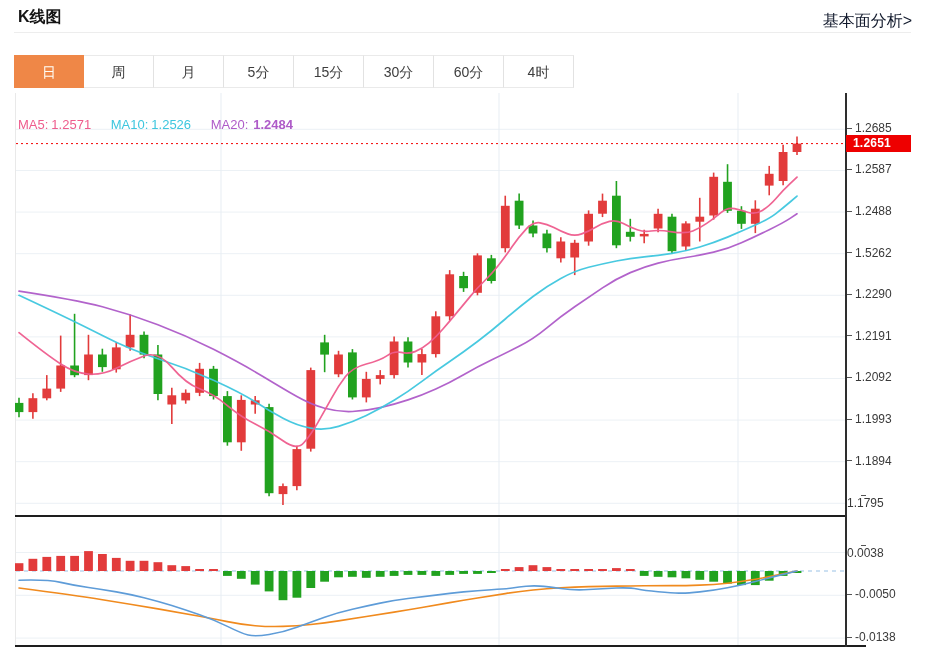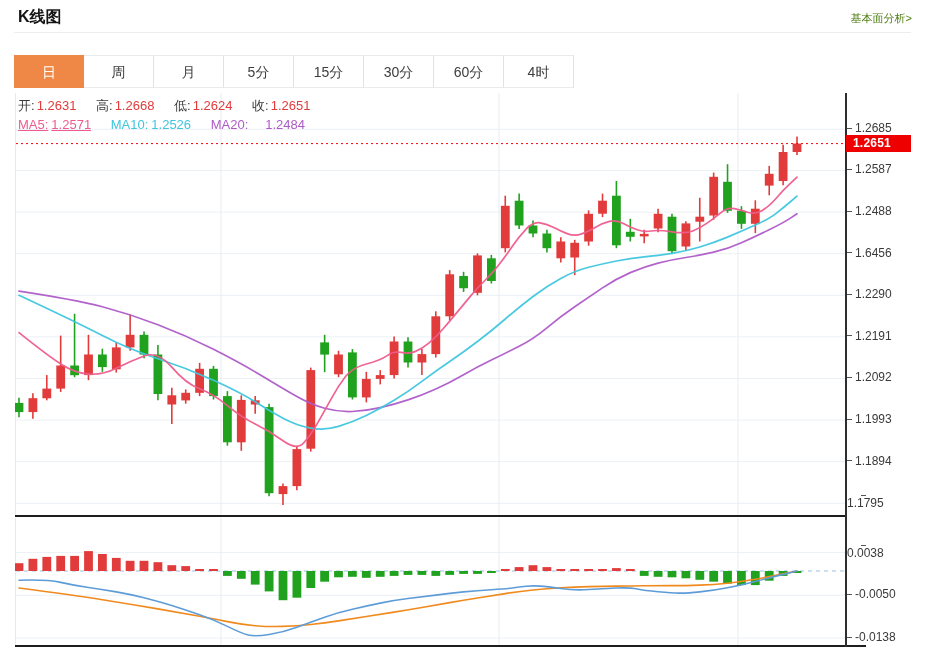--- a/index.html
+++ b/index.html
@@ -1,31 +1,31 @@
 <!DOCTYPE html>
 <html><head>
 <meta charset="utf-8">
 <style>
   html,body{margin:0;padding:0;background:#fff;}
   #app{position:relative;width:925px;height:650px;background:#fff;overflow:hidden;
        font-family:"Liberation Sans","DejaVu Sans",sans-serif;}
   .hdr-title{position:absolute;left:18px;top:7px;font-size:16px;font-weight:bold;color:#141414;}
-  .hdr-link{position:absolute;right:13px;top:11px;font-size:11px;color:#4d7c0f;cursor:pointer;}
+  .hdr-link{position:absolute;right:13px;top:11px;font-size:16px;color:#0f172a;cursor:pointer;}
   .hdr-divider{position:absolute;left:14px;right:14px;top:32px;border-top:1px solid #EDEDED;}
   .tabs{position:absolute;left:14px;top:55px;height:33px;display:flex;z-index:6;}
   .tab{width:70px;line-height:33px;text-align:center;font-size:14px;color:#3D3D3D;background:#fff;
        border-top:1px solid #EAEAEA;border-bottom:1px solid #EAEAEA;border-right:1px solid #E2E2E2;
        box-sizing:border-box;cursor:pointer;}
   .tab:first-child{border-left:1px solid #E2E2E2;}
   .tab.active{background:#EF8747;border-color:#EF8747;color:#FFFDF5;}
   .row{position:absolute;left:18px;font-size:13px;z-index:5;white-space:nowrap;}
   .row .lbl{color:#3C3C3C;margin-right:2px;}
   .row .gap{display:inline-block;width:16px;}
   .val-red{color:#E23B3B;}
-  .ma5-c{color:#EE5C8D;text-decoration:underline;} .ma10-c{color:#3EC6DE;} .ma20-c{color:#AE5BC8;}
+  .ma5-c{color:#EE5C8D;} .ma10-c{color:#3EC6DE;} .ma20-c{color:#AE5BC8;}
   .macd-c{color:#EF5350;} .diff-c{color:#4D94E8;} .dea-c{color:#F5930B;}
   #main-chart{position:absolute;left:15px;top:93px;z-index:1;}
   #macd-chart{position:absolute;left:15px;top:518px;z-index:1;}
   .divider-main{position:absolute;left:15px;top:515px;width:832px;border-top:2px solid #1E1E1E;z-index:4;}
   .divider-bottom{position:absolute;left:15px;top:645px;width:851px;border-top:2px solid #1E1E1E;z-index:4;}
   .axis-line{position:absolute;left:845px;top:93px;height:554px;border-left:2px solid #2E2E2E;z-index:4;}
   #y-axis{position:absolute;left:847px;top:0;width:60px;height:650px;z-index:5;}
   .tick{position:absolute;left:0;display:flex;align-items:center;font-size:12px;color:#3A3A3A;}
   .tick .dash{width:5px;height:1px;background:#555;margin-right:3px;}
   .price-badge{position:absolute;left:846px;top:135px;width:65px;height:17px;background:#EE0000;
@@ -44,31 +44,25 @@
       <div class="tab active">日</div>
       <div class="tab">周</div>
       <div class="tab">月</div>
       <div class="tab">5分</div>
       <div class="tab">15分</div>
       <div class="tab">30分</div>
       <div class="tab">60分</div>
       <div class="tab">4时</div>
     </div>
 
-  <div class="row" style="top:97px;">
-    <span class="lbl">开:</span><span class="val-red">1.2631</span><span class="gap"></span>
-    <span class="lbl">高:</span><span class="val-red">1.2668</span><span class="gap"></span>
-    <span class="lbl">低:</span><span class="val-red">1.2624</span><span class="gap"></span>
-    <span class="lbl">收:</span><span class="val-red">1.2651</span>
-  </div>
 
   <div class="row" style="top:117px;">
     <span class="ma5-c">MA5:</span><span class="ma5-c" style="margin-left:3px;margin-top:28px;">1.2571</span><span class="gap"></span>
     <span class="ma10-c">MA10:</span><span class="ma10-c" style="margin-left:3px;">1.2526</span><span class="gap"></span>
-    <span class="ma20-c">MA20:</span><span class="ma20-c" style="margin-left:17px;">1.2484</span>
+    <span class="ma20-c">MA20:</span><span class="ma20-c" style="margin-left:5px;font-weight:bold;">1.2484</span>
   </div>
 
 
   <svg id="main-chart" width="832" height="423">
       <line x1="1" y1="36.3" x2="831" y2="36.3" stroke="#ECF1F5" stroke-width="1"></line>
       <line x1="1" y1="77.5" x2="831" y2="77.5" stroke="#ECF1F5" stroke-width="1"></line>
       <line x1="1" y1="119.1" x2="831" y2="119.1" stroke="#ECF1F5" stroke-width="1"></line>
       <line x1="1" y1="160.7" x2="831" y2="160.7" stroke="#ECF1F5" stroke-width="1"></line>
       <line x1="1" y1="202.3" x2="831" y2="202.3" stroke="#ECF1F5" stroke-width="1"></line>
       <line x1="1" y1="243.9" x2="831" y2="243.9" stroke="#ECF1F5" stroke-width="1"></line>
@@ -281,21 +275,21 @@
       <div class="tick" style="top: 162.482px;">
         <span class="dash"></span>
         <span>1.2587</span>
       </div>
       <div class="tick" style="top: 204.084px;">
         <span class="dash"></span>
         <span>1.2488</span>
       </div>
       <div class="tick" style="top: 245.687px;">
         <span class="dash"></span>
-        <span>1.6456</span>
+        <span>1.5262</span>
       </div>
       <div class="tick" style="top: 287.289px;">
         <span class="dash"></span>
         <span>1.2290</span>
       </div>
       <div class="tick" style="top: 328.891px;">
         <span class="dash"></span>
         <span>1.2191</span>
       </div>
       <div class="tick" style="top: 370.493px;">

